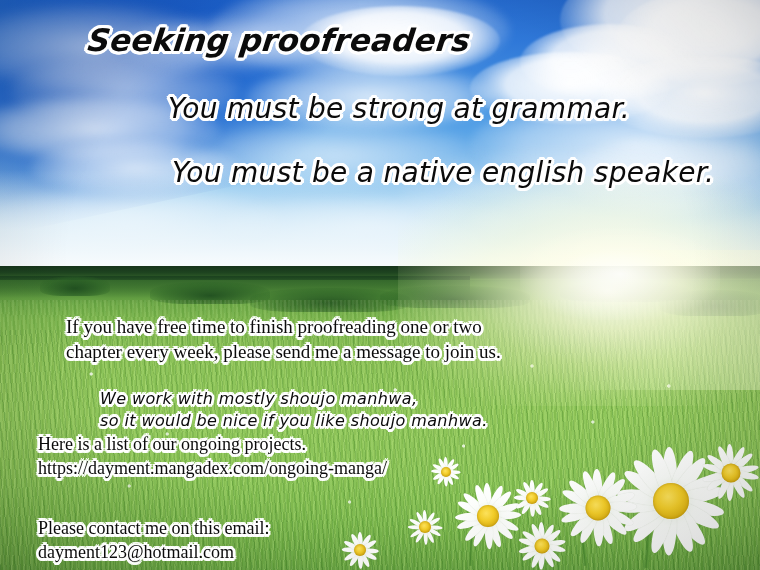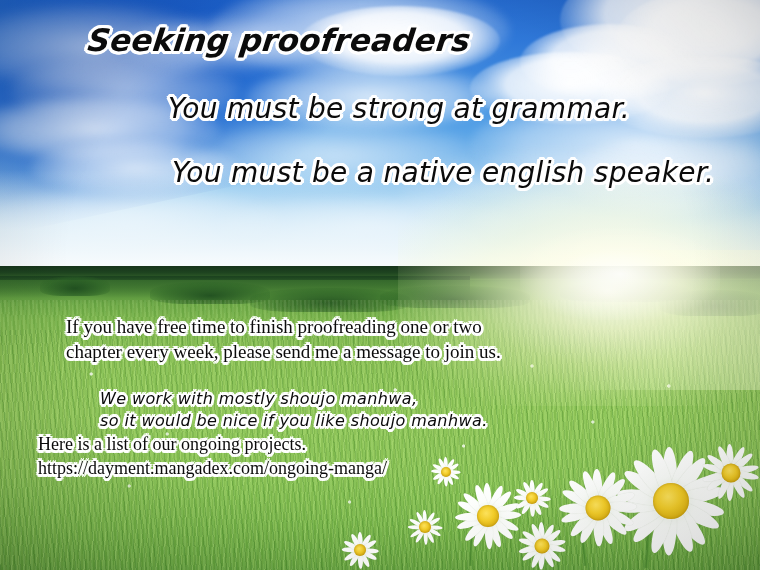--- a/index.html
+++ b/index.html
@@ -463,14 +463,16 @@
 
   <div class="txt outline-mid serif-block" id="para-free-time">If you have free time to finish proofreading one or two
 chapter every week, please send me a message to join us.</div>
 
   <div class="txt outline-mid hand-block" id="para-shoujo">We work with mostly shoujo manhwa,
 so it would be nice if you like shoujo manhwa.</div>
 
   <div class="txt outline-mid serif-block" id="para-links">Here is a list of our ongoing projects.
 https://dayment.mangadex.com/ongoing-manga/</div>
 
+  <div class="txt outline-mid serif-block" id="para-email">Please contact me on this email:
+dayment123@hotmail.com</div>
 
 </div>
 
 </body></html>

